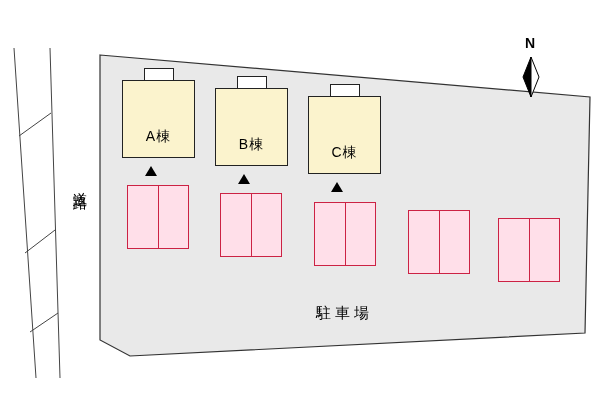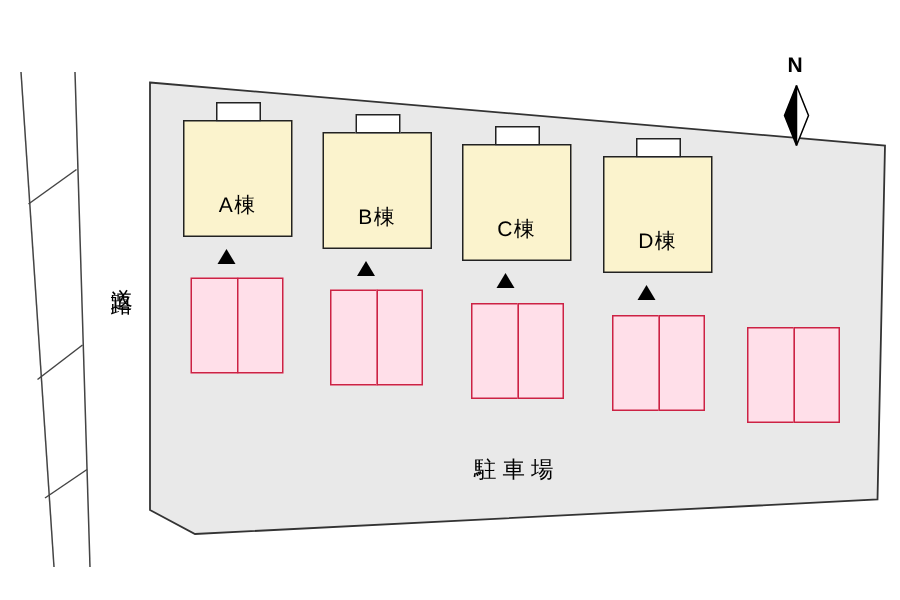--- a/index.html
+++ b/index.html
@@ -88,25 +88,20 @@
   <div class="building b1">
     <div class="porch"></div>
     <div class="bl">B棟</div>
     <div class="tri"></div>
   </div>
   <div class="building b2">
     <div class="porch"></div>
     <div class="bl">C棟</div>
     <div class="tri"></div>
   </div>
-  <div class="building b3">
-    <div class="porch"></div>
-    <div class="bl">D棟</div>
-    <div class="tri"></div>
-  </div>
 
   <div class="parking p0">
     <div class="stall"></div>
     <div class="stall"></div>
   </div>
   <div class="parking p1">
     <div class="stall"></div>
     <div class="stall"></div>
   </div>
   <div class="parking p2">

